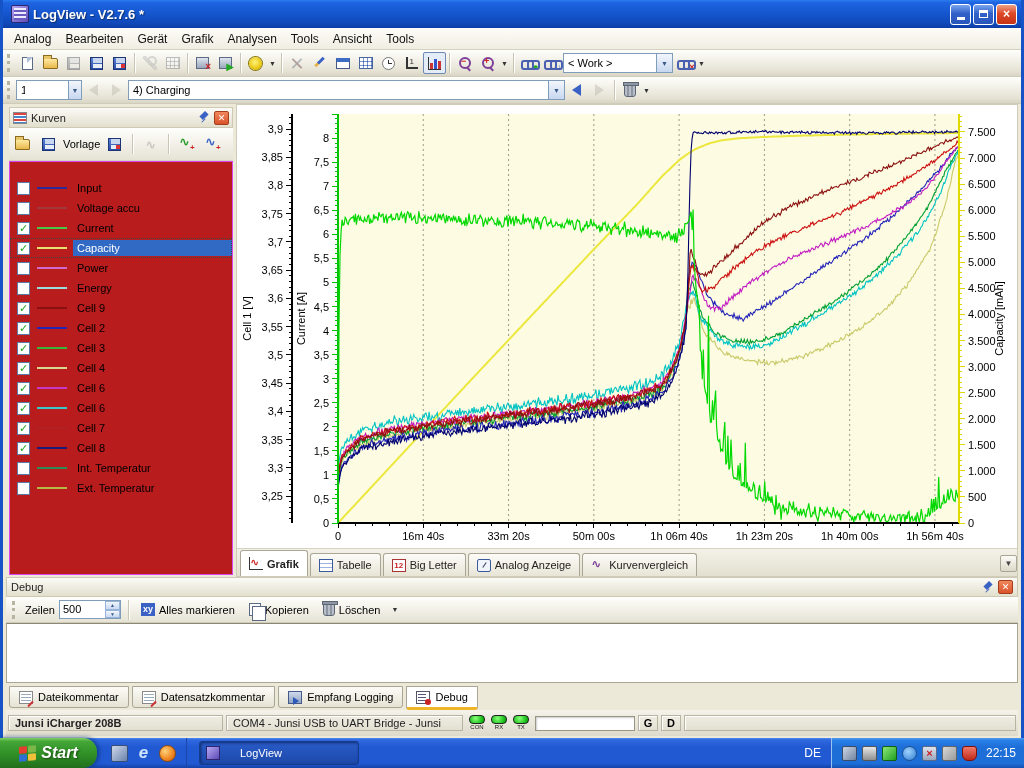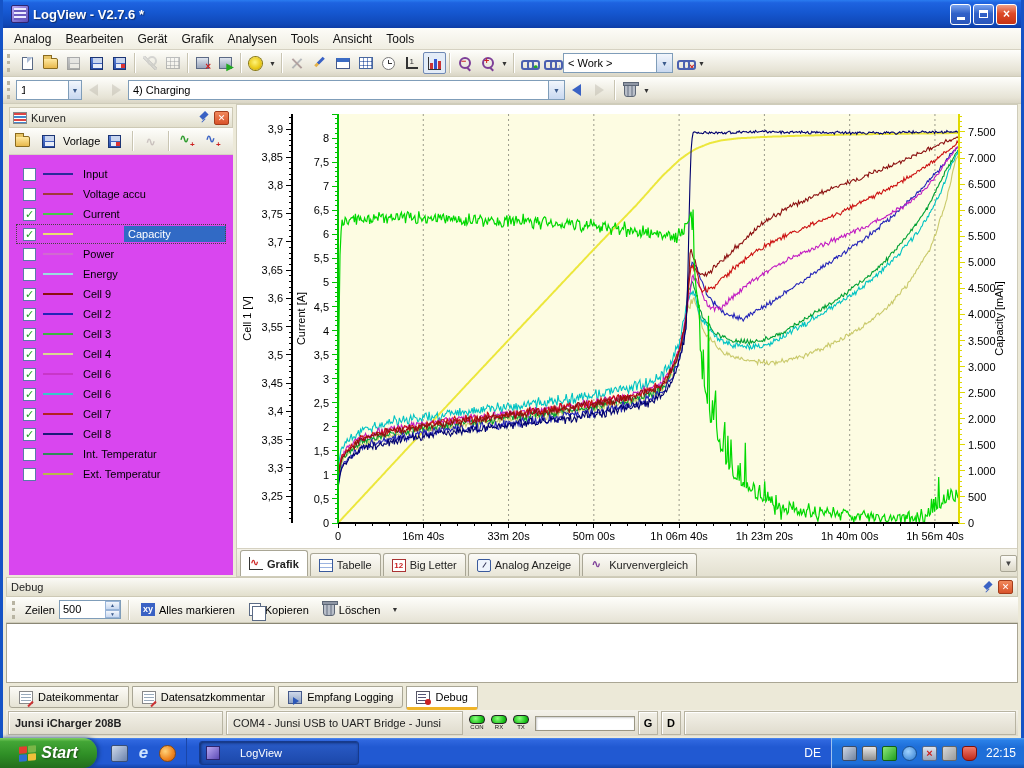--- a/index.html
+++ b/index.html
@@ -101,31 +101,31 @@
   .panel-caption { height:21px; background:linear-gradient(180deg,#fbfaf6,#e2dfcd); border:1px solid #cdc9b5;
      display:flex; align-items:center; padding:0 3px; }
   .panel-caption .cap-ico { width:14px; height:12px; margin-right:4px;
      background:repeating-linear-gradient(180deg,#d44 0 2px,#fff 2px 3px,#48c 3px 5px,#fff 5px 6px); border:1px solid #888; }
   .panel-caption .cap-text { flex:1; font-size:11px; color:#222; }
   .pin-icon { width:13px; height:13px; position:relative; margin-right:3px; }
   .pin-icon:before { content:""; position:absolute; left:2px; top:2px; width:8px; height:5px; background:#3a62c4; transform:rotate(-45deg); }
   .pin-icon:after { content:""; position:absolute; left:5px; top:7px; width:1px; height:5px; background:#3a62c4; transform:rotate(45deg); }
   .x-btn { width:15px; height:14px; background:linear-gradient(180deg,#f0885c,#d9532b); border:1px solid #a33d1c; border-radius:2px;
      color:#fff; font-size:9px; font-weight:bold; display:flex; align-items:center; justify-content:center; }
-  #kurven-toolbar { height:27px; display:flex; align-items:center; gap:3px; padding:0 2px;
+  #kurven-toolbar { height:33px; display:flex; align-items:center; gap:3px; padding:0 2px;
      background:linear-gradient(180deg,#fefefb,#e6e3d5); border-bottom:1px solid #d6d2c2; }
   #kurven-toolbar .lbl { font-size:11px; }
-  #kurven-list { flex:1; background:#d946ef; border:7px solid #d946ef; overflow:hidden; padding-top:2px; }
+  #kurven-list { flex:1; background:#b91c1c; border:1px solid #d946ef; overflow:hidden; padding-top:16px; }
   .krow { height:20px; display:flex; align-items:center; padding-left:7px; }
   .krow .cb { width:13px; height:13px; background:#fff; border:1px solid #5a7aa8; font-size:11px; line-height:11px;
      text-align:center; color:#21a121; font-weight:bold; flex:0 0 auto; }
   .krow .cline { width:30px; height:0; border-top:2px solid; margin:0 6px 0 7px; flex:0 0 auto; }
   .krow .klabel { padding:2px 4px; font-size:11px; color:#000; flex:1; }
   .krow.selected { outline:1px dotted #444; outline-offset:-1px; }
-  .krow.selected .klabel { background:#316AC5; color:#fff;margin-left:45px; }
+  .krow.selected .klabel { background:#316AC5; color:#fff; }
   #splitter { width:3px; background:#ECE9D8; }
 
   #chart-panel { flex:1; display:flex; flex-direction:column; background:#fff; border:1px solid #cfccba; }
   #chart-holder { position:relative; width:100%; height:443px; background:#fff; }
   #chart-tabs { height:28px; background:linear-gradient(180deg,#f4f2e8,#e3e0d0); border-top:1px solid #d6d2c2;
      display:flex; align-items:flex-end; padding-left:3px; }
   .ctab { height:23px; display:flex; align-items:center; gap:4px; padding:0 8px; margin-right:2px; font-size:11px;
      border:1px solid #a9a695; border-bottom:none; border-radius:3px 3px 0 0; background:linear-gradient(180deg,#fcfbf7,#e8e5d6); color:#222; }
   .ctab.active { height:26px; background:#fff; font-weight:bold; }
   .ctab .tico { width:14px; height:13px; flex:0 0 auto; }
@@ -169,21 +169,21 @@
   .bico.note:after { content:""; position:absolute; right:-2px; bottom:-2px; width:7px; height:2px; background:#c33; transform:rotate(-45deg); }
   .bico.recv { background:linear-gradient(180deg,#cfd9ea,#8fa3c4); border:1px solid #44588a; position:relative; }
   .bico.recv:after { content:""; position:absolute; right:-2px; bottom:-2px; border:4px solid transparent; border-left:6px solid #2c58b8; }
   .bico.dbg { background:#fff; border:1px solid #556; position:relative; }
   .bico.dbg:before { content:""; position:absolute; left:1px; top:2px; width:8px; height:1px; background:#557; box-shadow:0 3px 0 #557,0 6px 0 #557; }
   .bico.dbg:after { content:""; position:absolute; right:-2px; bottom:-2px; width:6px; height:6px; border-radius:50%; background:#c22; }
 
   
   #statusbar { position:absolute; top:710px; left:3px; right:3px; height:26px;
      background:linear-gradient(180deg,#f4f2ea,#dedacb); display:flex; align-items:center; padding:2px 2px; gap:3px; }
-  .sseg { height:24px; border:1px solid #b8b4a2; box-shadow:inset 1px 1px 0 #fff; display:flex; align-items:center; padding:0 6px; }
+  .sseg { height:16px; border:1px solid #b8b4a2; box-shadow:inset 1px 1px 0 #fff; display:flex; align-items:center; padding:0 6px; }
   #seg-device { width:215px; font-weight:bold; color:#222; }
   #seg-port { width:237px; color:#222; }
   .led { width:22px; height:20px; display:flex; flex-direction:column; align-items:center; justify-content:center; }
   .led .bulb { width:16px; height:9px; border-radius:4px; background:radial-gradient(circle at 40% 35%,#8aff7a,#18c018 70%,#0a8a0a); border:1px solid #222; }
   .led .ltext { font-size:6px; color:#111; line-height:7px; }
   #seg-progress { width:100px; height:15px; background:#fff; border:1px solid #9a9684; box-shadow:inset 1px 1px 2px #ccc; padding:0; }
   .gd { width:20px; justify-content:center; font-weight:bold; }
   #seg-rest { flex:1; }
 
   

